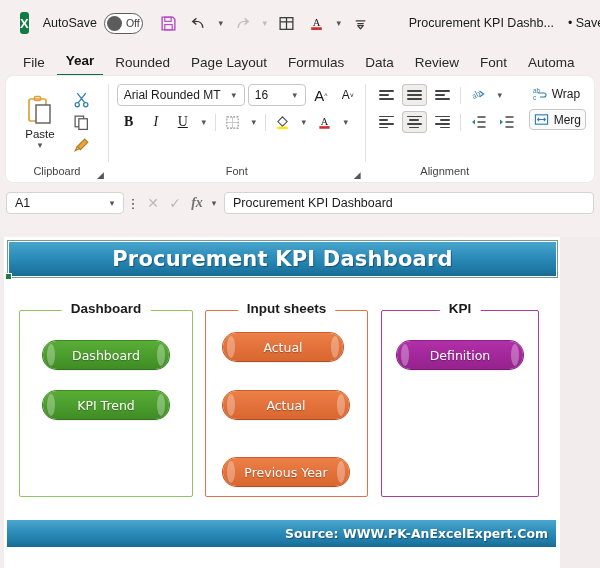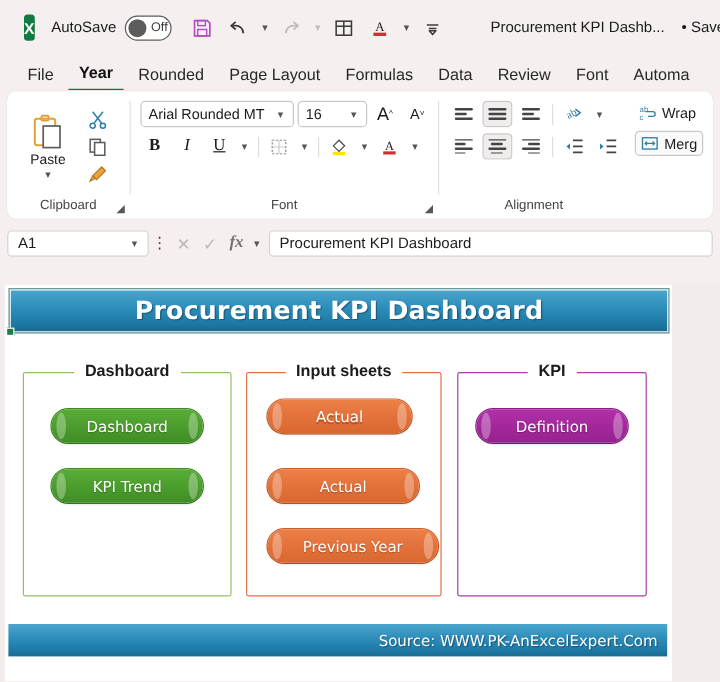--- a/index.html
+++ b/index.html
@@ -122,21 +122,21 @@
   .pill.green{background:linear-gradient(180deg,#59ad36 0%,#4a9c2c 55%,#3f8c24 100%);
               box-shadow:0 1px 2px rgba(0,0,0,.22), 0 0 0 1px #3d8a25;}
   .pill.orange{background:linear-gradient(180deg,#ec8047 0%,#e2703a 55%,#d9672f 100%);
               box-shadow:0 1px 2px rgba(0,0,0,.22), 0 0 0 1px #cf5f29;}
   .pill.purple{background:linear-gradient(180deg,#b130a8 0%,#a2279a 55%,#96228e 100%);
               box-shadow:0 1px 2px rgba(0,0,0,.22), 0 0 0 1px #8d1f86;}
 
   .srcbar{position:absolute;left:7px;top:283px;width:549px;height:27px;
      background:linear-gradient(180deg,#4ba6cd 0%,#2f8fbc 40%,#1f7ba8 78%,#186b92 100%);
      display:flex;align-items:center;justify-content:flex-end;padding-right:8px;box-sizing:border-box;}
-  .srcbar span{font-family:"DejaVu Sans",sans-serif;font-weight:normal;font-size:12.5px;color:#fff;
+  .srcbar span{font-family:"DejaVu Sans",sans-serif;font-weight:bold;font-size:12.5px;color:#fff;
      text-shadow:1px 1px 1px rgba(0,0,0,.35);margin-left:12px;}
 </style>
 </head>
 <body>
 
 <div class="app">
 
   <div class="titlebar">
     <div class="xl-logo">X</div>
     <div class="autosave-label">AutoSave</div>
@@ -440,21 +440,21 @@
 
     <div class="gbox orange" style="left:205px;top:64px;width:163px;height:196px">
       <div class="frame"></div>
       <div class="legend">Input sheets</div>
       <div class="pill orange" style="left:18px;top:32px;width:120px">
         <span class="lbl">Actual</span>
       </div>
       <div class="pill orange" style="left:18px;top:90px;width:126px">
         <span class="lbl">Actual</span>
       </div>
-      <div class="pill orange" style="left:18px;top:140px;width:142px">
+      <div class="pill orange" style="left:18px;top:157px;width:126px">
         <span class="lbl">Previous Year</span>
       </div>
     </div>
 
     <div class="gbox purple" style="left:381px;top:64px;width:158px;height:196px">
       <div class="frame"></div>
       <div class="legend">KPI</div>
       <div class="pill purple" style="left:16px;top:40px;width:126px">
         <span class="lbl">Definition</span>
       </div>

